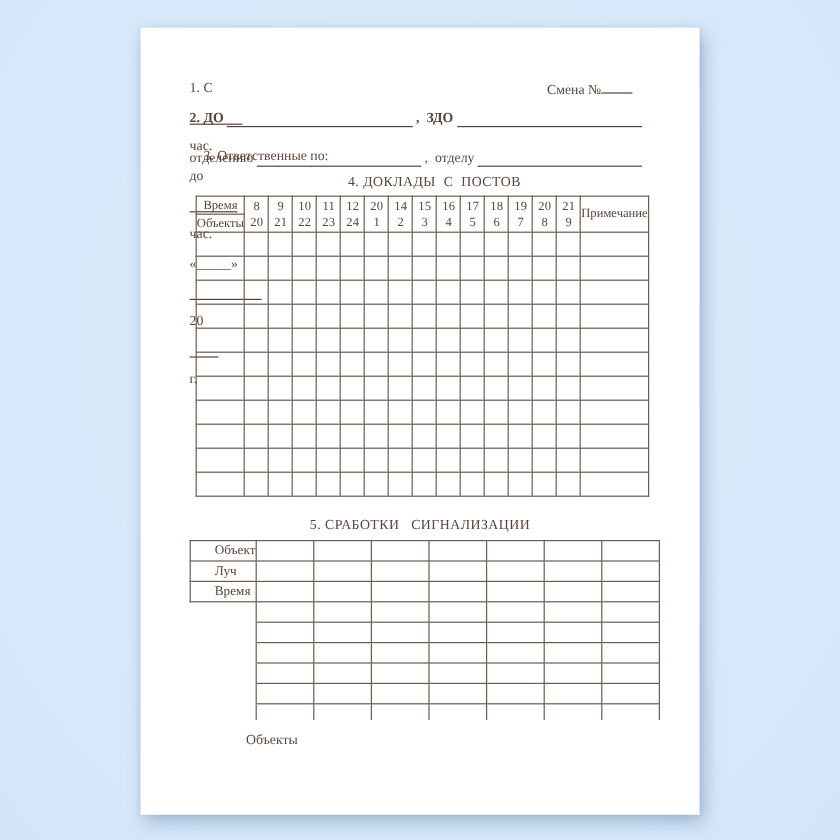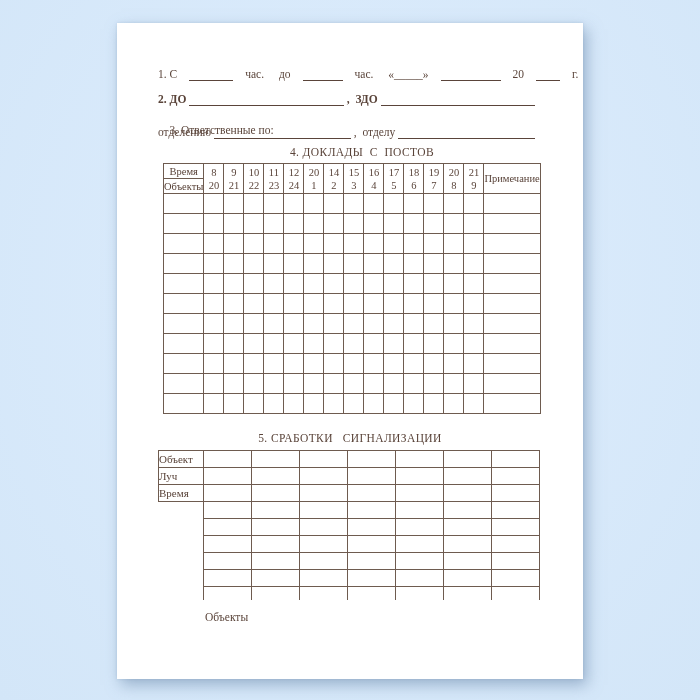--- a/index.html
+++ b/index.html
@@ -13,43 +13,46 @@
     position:absolute;left:117px;top:23px;width:466px;height:656px;
     background:#ffffff;
     box-shadow:4px 6px 14px rgba(105,135,170,0.55), 0 0 3px rgba(140,165,195,0.35);
   }
   .abs{position:absolute;}
   .txt{font-size:11.5px;line-height:13px;white-space:pre;}
   .flexline{display:flex;align-items:flex-end;}
   .flexline .fill{flex:1;border-bottom:1.2px solid #5a443a;height:11px;margin:0 3px;}
   .u{display:inline-block;border-bottom:1.2px solid #5a443a;height:10px;}
   .u44{width:44px}.u40{width:40px}.u60{width:60px}.u24{width:24px}.u26{width:26px}
-  .line1{display:flex;align-items:flex-end;gap:12px;}
+  .line1{display:flex;align-items:flex-start;gap:12px;flex-direction:column;}
   .sectitle{width:100%;text-align:center;font-size:11.5px;letter-spacing:.4px;white-space:pre;}
   table{border-collapse:collapse;}
   td,th{border:1.5px solid #6e5b4f;padding:0;font-weight:normal;}
   
   .t4 td,.t4 th{font-size:10.5px;color:#5a443a;}
   .t4 .hlbl{height:14px;text-align:center;}
   .t4 .hour{text-align:center;line-height:13px;vertical-align:middle;}
   .t4 .note{text-align:center;}
   .t4 tbody td{height:19px;}
   
   .t5 td,.t5 th{font-size:11px;color:#5a443a;}
-  .t5 .lbl{text-align:left;padding-left:0;height:16px;font-weight:normal;}
+  .t5 .lbl{text-align:left;padding-left:20px;height:16px;font-weight:normal;}
   .t5 td.c{height:16px;}
   .t5 .ghost{border:none;border-right:1.5px solid #6e5b4f;}
   .t5 .stub{border:none;border-left:1.5px solid #6e5b4f;border-right:1.5px solid #6e5b4f;height:13px;}
   .t5 .gstub{border:none;border-right:1.5px solid #6e5b4f;height:13px;}
 </style>
 </head>
 <body>
 
 <div class="paper">
 
+  <div class="abs txt" style="top:31px;right:56px;">
+    <span>Смена №</span><span class="u u26"></span>
+  </div>
 
   <div class="abs txt line1" style="left:41px;top:45px;">
     <span>1. С</span><span class="u u44"></span><span>час. </span><span>до</span><span class="u u40"></span><span>час. </span><span>«_____»</span><span class="u u60"></span><span>20</span><span class="u u24"></span><span>г.</span>
   </div>
 
   <div class="abs txt flexline" style="left:41px;top:70px;width:380px;font-weight:bold;">
     <span>2. ДО</span><span class="fill"></span><span>,  ЗДО</span><span class="fill"></span>
   </div>
 
   <div class="abs txt" style="left:41px;top:88px;">

